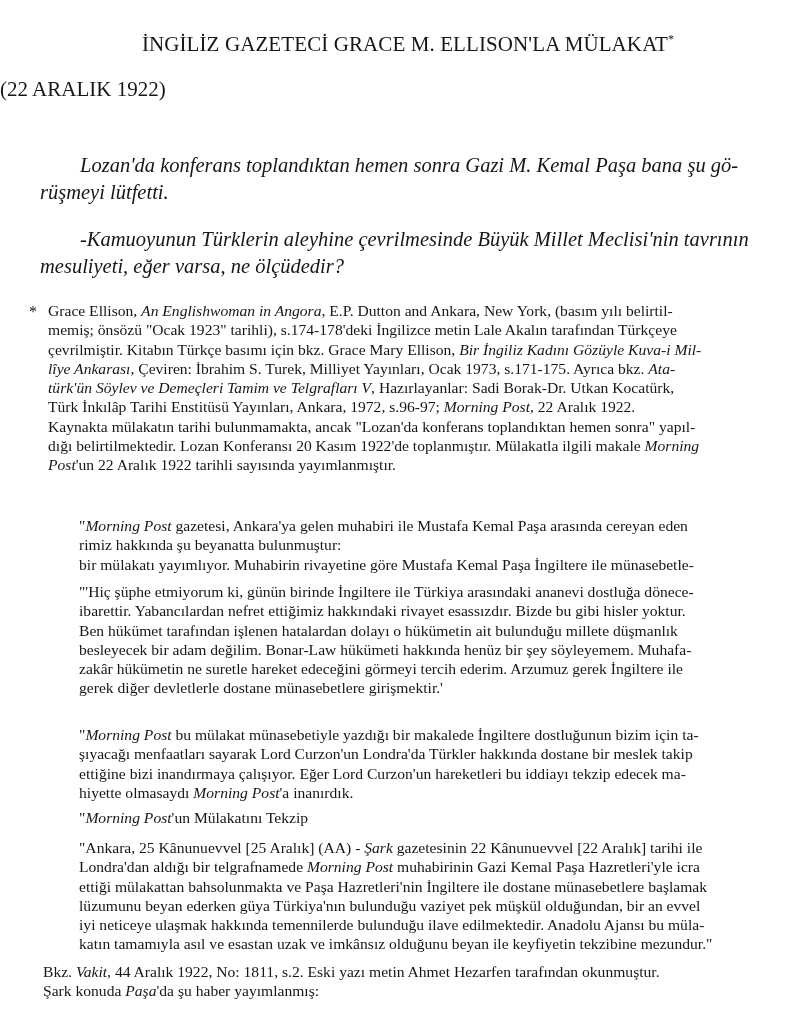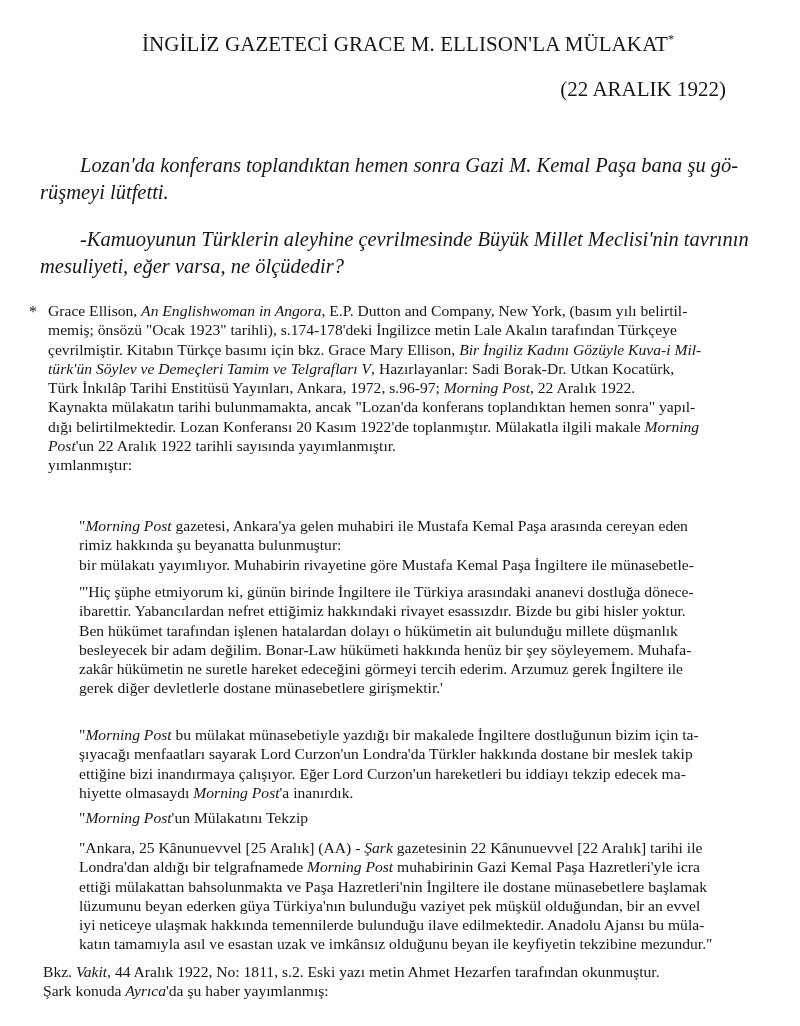--- a/index.html
+++ b/index.html
@@ -1,20 +1,20 @@
 <!DOCTYPE html>
 <html><head>
 <meta charset="utf-8">
 <style>
   html, body { margin: 0; padding: 0; background: #ffffff; }
   body { width: 800px; height: 1026px; position: relative; overflow: hidden; color: #161616; font-family: "Liberation Serif", serif; }
   .page { position: absolute; left: 0; top: 0; width: 800px; height: 1026px; }
   .title { position: absolute; top: 32px; left: 0; width: 800px; text-align: center; font-size: 21px; letter-spacing: 0.1px; padding-left: 8px; }
   .title sup { font-size: 12px; vertical-align: 8px; }
-  .subtitle { position: absolute; top: 77px; left: 0; width: 726px; text-align: right; font-size: 21px; }
+  .subtitle { position: absolute; top: 77px; left: 0; width: 726px; text-align: left; font-size: 21px; }
   .intro { position: absolute; left: 40px; width: 738px; font-style: italic; font-size: 20.5px; line-height: 27px; text-align: justify; }
   .intro .ln { display: block; white-space: nowrap; }
   .intro .ind { padding-left: 40px; }
   .fn { position: absolute; font-size: 15.6px; line-height: 19.3px; white-space: nowrap; }
   .fn i { font-style: italic; margin-top: 44px; }
   .ln { display: block; white-space: nowrap; }
   .star { position: absolute; left: 29px; top: 303px; font-size: 16px; }
 </style>
 </head>
 <body>
@@ -29,29 +29,29 @@
     <span class="ln">rüşmeyi lütfetti.</span>
   </div>
   <div class="intro" style="top:226px;">
     <span class="ln ind">-Kamuoyunun Türklerin aleyhine çevrilmesinde Büyük Millet Meclisi'nin tavrının</span>
     <span class="ln">mesuliyeti, eğer varsa, ne ölçüdedir?</span>
   </div>
 
   <div class="star">*</div>
 
   <div class="fn" style="left:48px; top:301px;">
-    <span class="ln"><span>Grace Ellison, </span><i>An Englishwoman in Angora</i><span>, E.P. Dutton and Company, New York, (basım yılı belirtil-</span></span>
+    <span class="ln"><span>Grace Ellison, </span><i>An Englishwoman in Angora</i><span>, E.P. Dutton and Ankara, New York, (basım yılı belirtil-</span></span>
     <span class="ln">memiş; önsözü "Ocak 1923" tarihli), s.174-178'deki İngilizce metin Lale Akalın tarafından Türkçeye</span>
     <span class="ln"><span>çevrilmiştir. Kitabın Türkçe basımı için bkz. Grace Mary Ellison, </span><i>Bir İngiliz Kadını Gözüyle Kuva-i Mil-</i></span>
+    <span class="ln"><i>lîye Ankarası</i><span>, Çeviren: İbrahim S. Turek, Milliyet Yayınları, Ocak 1973, s.171-175. Ayrıca bkz. </span><i>Ata-</i></span>
     <span class="ln"><i>türk'ün Söylev ve Demeçleri Tamim ve Telgrafları V</i><span>, Hazırlayanlar: Sadi Borak-Dr. Utkan Kocatürk,</span></span>
     <span class="ln"><span>Türk İnkılâp Tarihi Enstitüsü Yayınları, Ankara, 1972, s.96-97; </span><i>Morning Post</i><span>, 22 Aralık 1922.</span></span>
     <span class="ln">Kaynakta mülakatın tarihi bulunmamakta, ancak "Lozan'da konferans toplandıktan hemen sonra" yapıl-</span>
     <span class="ln"><span>dığı belirtilmektedir. Lozan Konferansı 20 Kasım 1922'de toplanmıştır. Mülakatla ilgili makale </span><i>Morning</i></span>
     <span class="ln"><i>Post</i><span>'un 22 Aralık 1922 tarihli sayısında yayımlanmıştır.</span></span>
-    <span class="ln">yımlanmıştır:</span>
   </div>
 
   <div class="fn" style="left:79px; top:516px;">
     <span class="ln"><span>"</span><i>Morning Post</i><span> gazetesi, Ankara'ya gelen muhabiri ile Mustafa Kemal Paşa arasında cereyan eden</span></span>
     <span class="ln">rimiz hakkında şu beyanatta bulunmuştur:</span>
     <span class="ln">bir mülakatı yayımlıyor. Muhabirin rivayetine göre Mustafa Kemal Paşa İngiltere ile münasebetle-</span>
   </div>
 
   <div class="fn" style="left:79px; top:582px;">
     <span class="ln">"'Hiç şüphe etmiyorum ki, günün birinde İngiltere ile Türkiya arasındaki ananevi dostluğa dönece-</span>
@@ -77,16 +77,16 @@
     <span class="ln"><span>"Ankara, 25 Kânunuevvel [25 Aralık] (AA) - </span><i>Şark</i><span> gazetesinin 22 Kânunuevvel [22 Aralık] tarihi ile</span></span>
     <span class="ln"><span>Londra'dan aldığı bir telgrafnamede </span><i>Morning Post</i><span> muhabirinin Gazi Kemal Paşa Hazretleri'yle icra</span></span>
     <span class="ln">ettiği mülakattan bahsolunmakta ve Paşa Hazretleri'nin İngiltere ile dostane münasebetlere başlamak</span>
     <span class="ln">lüzumunu beyan ederken güya Türkiya'nın bulunduğu vaziyet pek müşkül olduğundan, bir an evvel</span>
     <span class="ln">iyi neticeye ulaşmak hakkında temennilerde bulunduğu ilave edilmektedir. Anadolu Ajansı bu müla-</span>
     <span class="ln">katın tamamıyla asıl ve esastan uzak ve imkânsız olduğunu beyan ile keyfiyetin tekzibine mezundur."</span>
   </div>
 
   <div class="fn" style="left:43px; top:962px;">
     <span class="ln"><span>Bkz. </span><i>Vakit</i><span>, 44 Aralık 1922, No: 1811, s.2. Eski yazı metin Ahmet Hezarfen tarafından okunmuştur.</span></span>
-    <span class="ln"><span>Şark konuda </span><i>Ayrıca</i><span>'da şu haber yayımlanmış:</span></span>
+    <span class="ln"><span>Şark konuda </span><i>Paşa</i><span>'da şu haber yayımlanmış:</span></span>
   </div>
 
 </div>
 
 </body></html>

